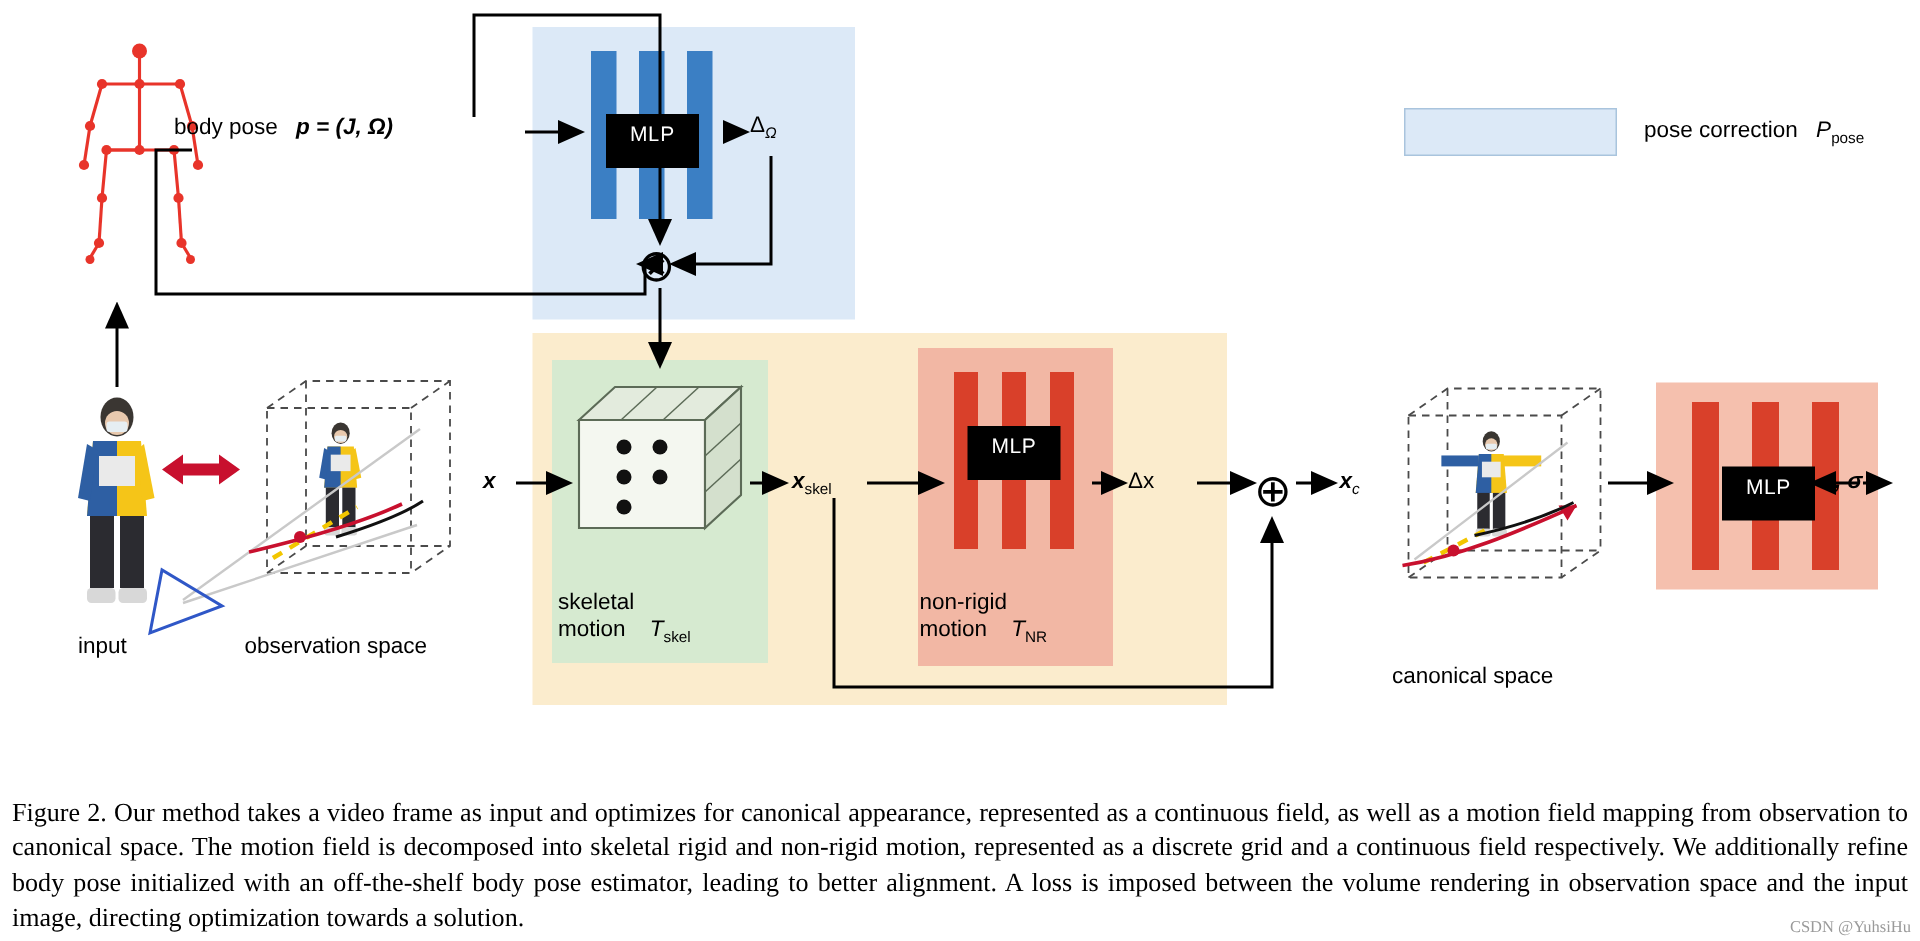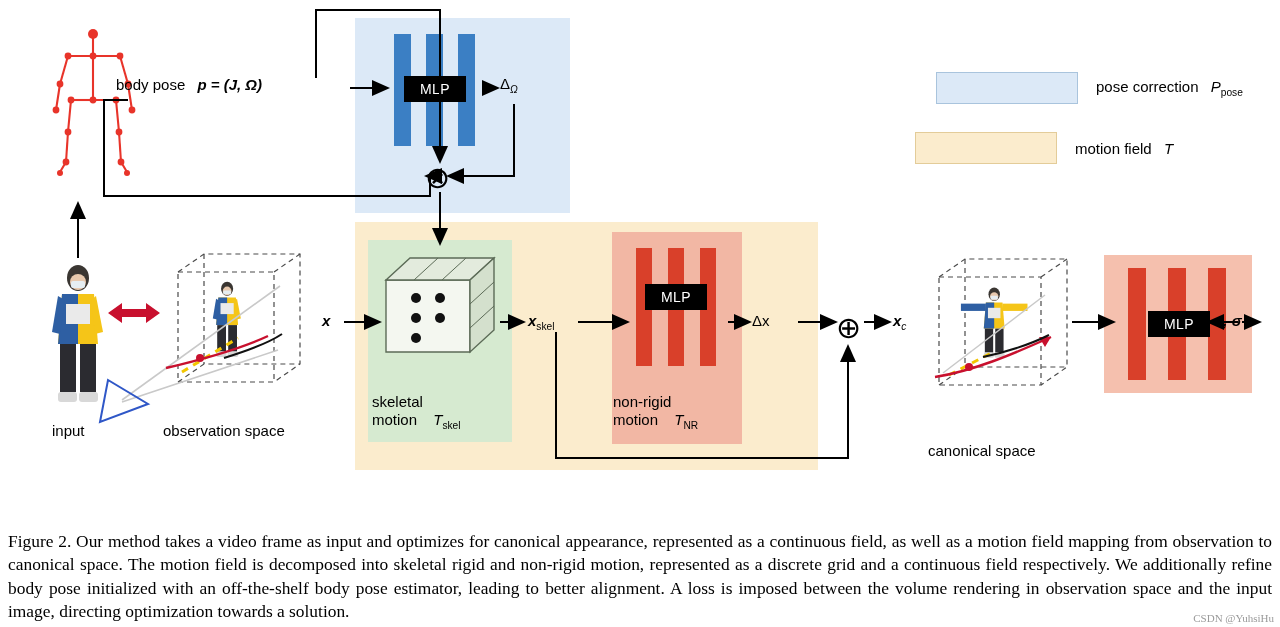--- a/index.html
+++ b/index.html
@@ -60,21 +60,21 @@
     width: 16px;
     height: 100%;
   }
   .mlp-chip {
     background: #000;
     color: #fff;
     font-family: "Liberation Sans", sans-serif;
     font-size: 14px;
     text-align: center;
     line-height: 26px;
-    height: 26px;
+    height: 36px;
     letter-spacing: 0.4px;
   }
 
   
   .lbl {
     font-family: Liberation Sans, sans-serif;
     font-size: 15px;
     white-space: nowrap;
   }
   .ital { font-style: italic; }
@@ -172,32 +172,25 @@
   </div>
   <div class="abs mlp-chip" style="left:404px; top:76px; width:62px;">MLP</div>
 
   <div class="abs lbl" style="left:500px; top:75px;">
     <span>Δ</span><sub class="ital">Ω</sub>
   </div>
 
   <div class="abs" style="left:425px; top:163px; font-size:30px; line-height:30px; font-family:'DejaVu Sans', sans-serif;">⊗</div>
 
   <div class="abs" style="left:915px; top:72px;">
-    <div style="display:flex; align-items:center; margin-bottom:28px;padding-left:21px;">
+    <div style="display:flex; align-items:center; margin-bottom:16px;padding-left:21px;">
       <div class="legend-swatch pose"></div>
       <div class="lbl" style="margin-left:18px;">
         <span>pose correction</span>
         <span class="ital" style="margin-left:8px;">P</span><sub>pose</sub>
-      </div>
-    </div>
-    <div style="display:flex; align-items:center;">
-      <div class="legend-swatch motion"></div>
-      <div class="lbl" style="margin-left:18px;">
-        <span>motion field</span>
-        <span class="ital" style="margin-left:8px;">T</span>
       </div>
     </div>
   </div>
 
   <svg class="abs" style="left:36px; top:262px;" width="84" height="148">
     <rect x="0" y="0" width="84" height="148" fill="#ffffff"></rect>
 
     <ellipse cx="42" cy="16" rx="11" ry="13" fill="#3a3632"></ellipse>
     <ellipse cx="42" cy="20" rx="8" ry="8" fill="#e8c9ae"></ellipse>
     <rect x="35" y="19" width="14" height="7" rx="2" fill="#e6eef2"></rect>

